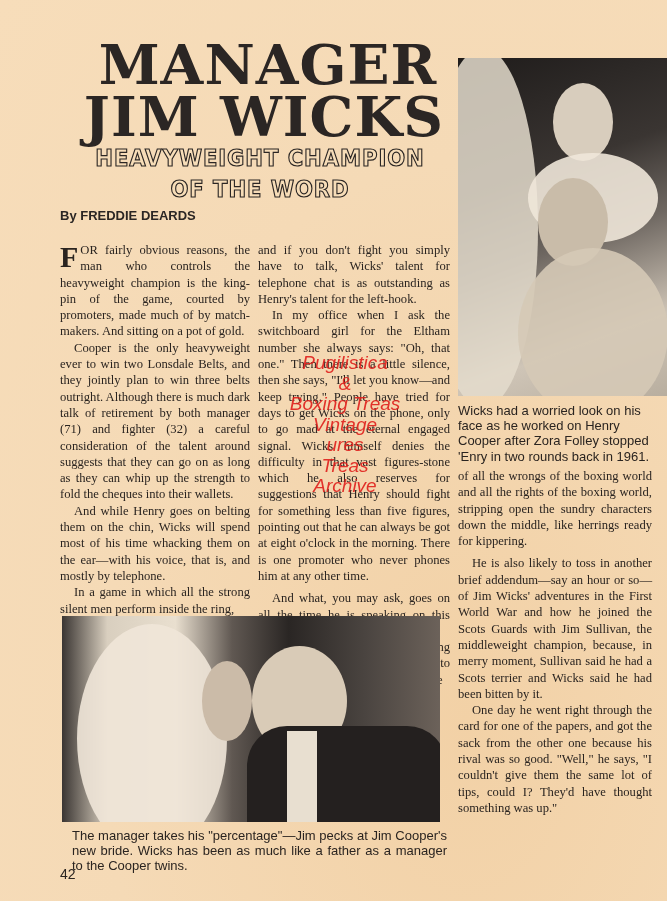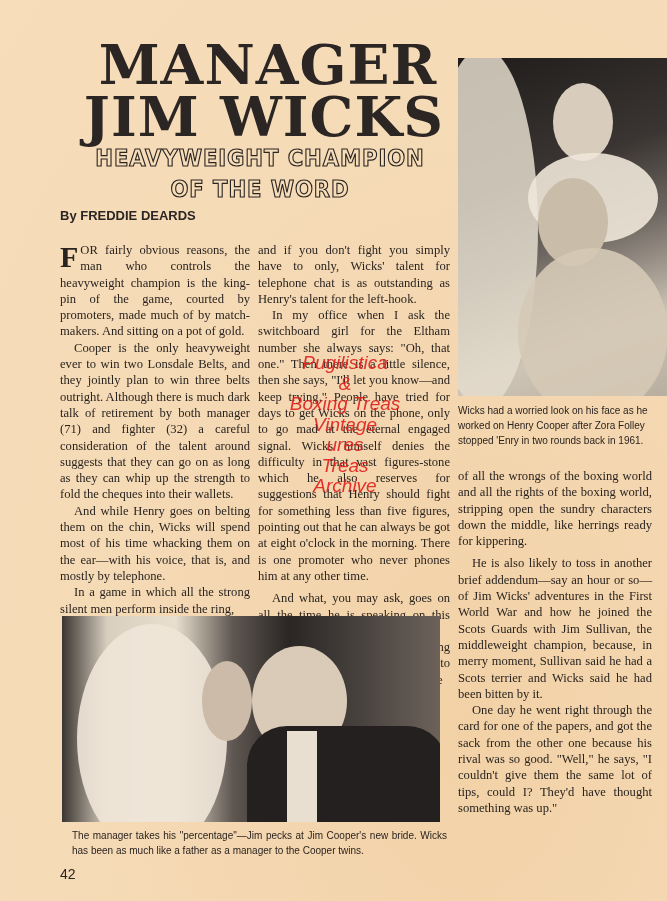--- a/index.html
+++ b/index.html
@@ -52,21 +52,21 @@
     overflow:hidden;
   }
   .photo2 {
     position:absolute; left:62px; top:616px; width:378px; height:206px;
     background: linear-gradient(90deg,#3a3532 0%,#d9cfbf 12%,#e9dfcf 30%,#605852 45%,#2a2624 60%,#4a4440 80%,#6c625a 100%);
     overflow:hidden;
   }
   .shape { position:absolute; border-radius:50%; }
   .caption {
     position:absolute; font-family:"Liberation Sans","DejaVu Sans",sans-serif;
-    font-size:10px; line-height:15.2px; color:#2a2420;
+    font-size:13px; line-height:15.2px; color:#2a2420;
   }
   .cap1 { left:458px; top:403px; width:200px; }
   .cap2 { left:72px; top:828px; width:375px; text-align:justify; }
   .pagenum {
     position:absolute; left:60px; top:866px; font-family:"Liberation Sans",sans-serif;
     font-size:14px; color:#2a2420;
   }
   .watermark {
     position:absolute; left:280px; top:353px; width:130px; text-align:center;
     font-family:Liberation Sans, sans-serif; font-style:italic;
@@ -85,21 +85,21 @@
 <div class="byline">By FREDDIE DEARDS</div>
 
 <div class="col col1">
   <p class="noind"><span class="dropcap">F</span><span>OR fairly obvious reasons, the man who controls the heavyweight champion is the king-pin of the game, courted by promoters, made much of by match-makers. And sitting on a pot of gold.</span></p>
   <p>Cooper is the only heavyweight ever to win two Lonsdale Belts, and they jointly plan to win three belts outright. Although there is much dark talk of retirement by both manager (71) and fighter (32) a careful consideration of the talent around suggests that they can go on as long as they can whip up the strength to fold the cheques into their wallets.</p>
   <p>And while Henry goes on belting them on the chin, Wicks will spend most of his time whacking them on the ear—with his voice, that is, and mostly by telephone.</p>
   <p>In a game in which all the strong silent men perform inside the ring,</p>
 </div>
 
 <div class="col col2">
-  <p class="noind">and if you don't fight you simply have to only, Wicks' talent for telephone chat is as outstanding as Henry's talent for the left-hook.</p>
+  <p class="noind">and if you don't fight you simply have to talk, Wicks' talent for telephone chat is as outstanding as Henry's talent for the left-hook.</p>
   <p>In my office when I ask the switchboard girl for the Eltham number she always says: "Oh, that one." Then there is a little silence, then she says, "I'll let you know—and keep trying." People have tried for days to get Wicks on the phone, only to go mad at the eternal engaged signal. Wicks himself denies the difficulty in that vast figures-stone which he also reserves for suggestions that Henry should fight for something less than five figures, pointing out that he can always be got at eight o'clock in the morning. There is one promoter who never phones him at any other time.</p>
   <p class="gap">And what, you may ask, goes on all the time he is speaking on this telephone?</p>
   <p>What goes on is Jim Wicks giving one and all, and anyone who cares to call, a brief—say two-hour—resume</p>
 </div>
 
 <div class="photo1">
   <div class="shape" style="left:-30px;top:-10px;width:110px;height:360px;background:#e4dccd;opacity:.85;"></div>
   <div class="shape" style="left:95px;top:25px;width:60px;height:78px;background:#d8cdbd;"></div>
   <div class="shape" style="left:70px;top:95px;width:130px;height:90px;background:#efe7d9;opacity:.9;"></div>
   <div class="shape" style="left:80px;top:120px;width:70px;height:88px;background:#c9bca9;"></div>

